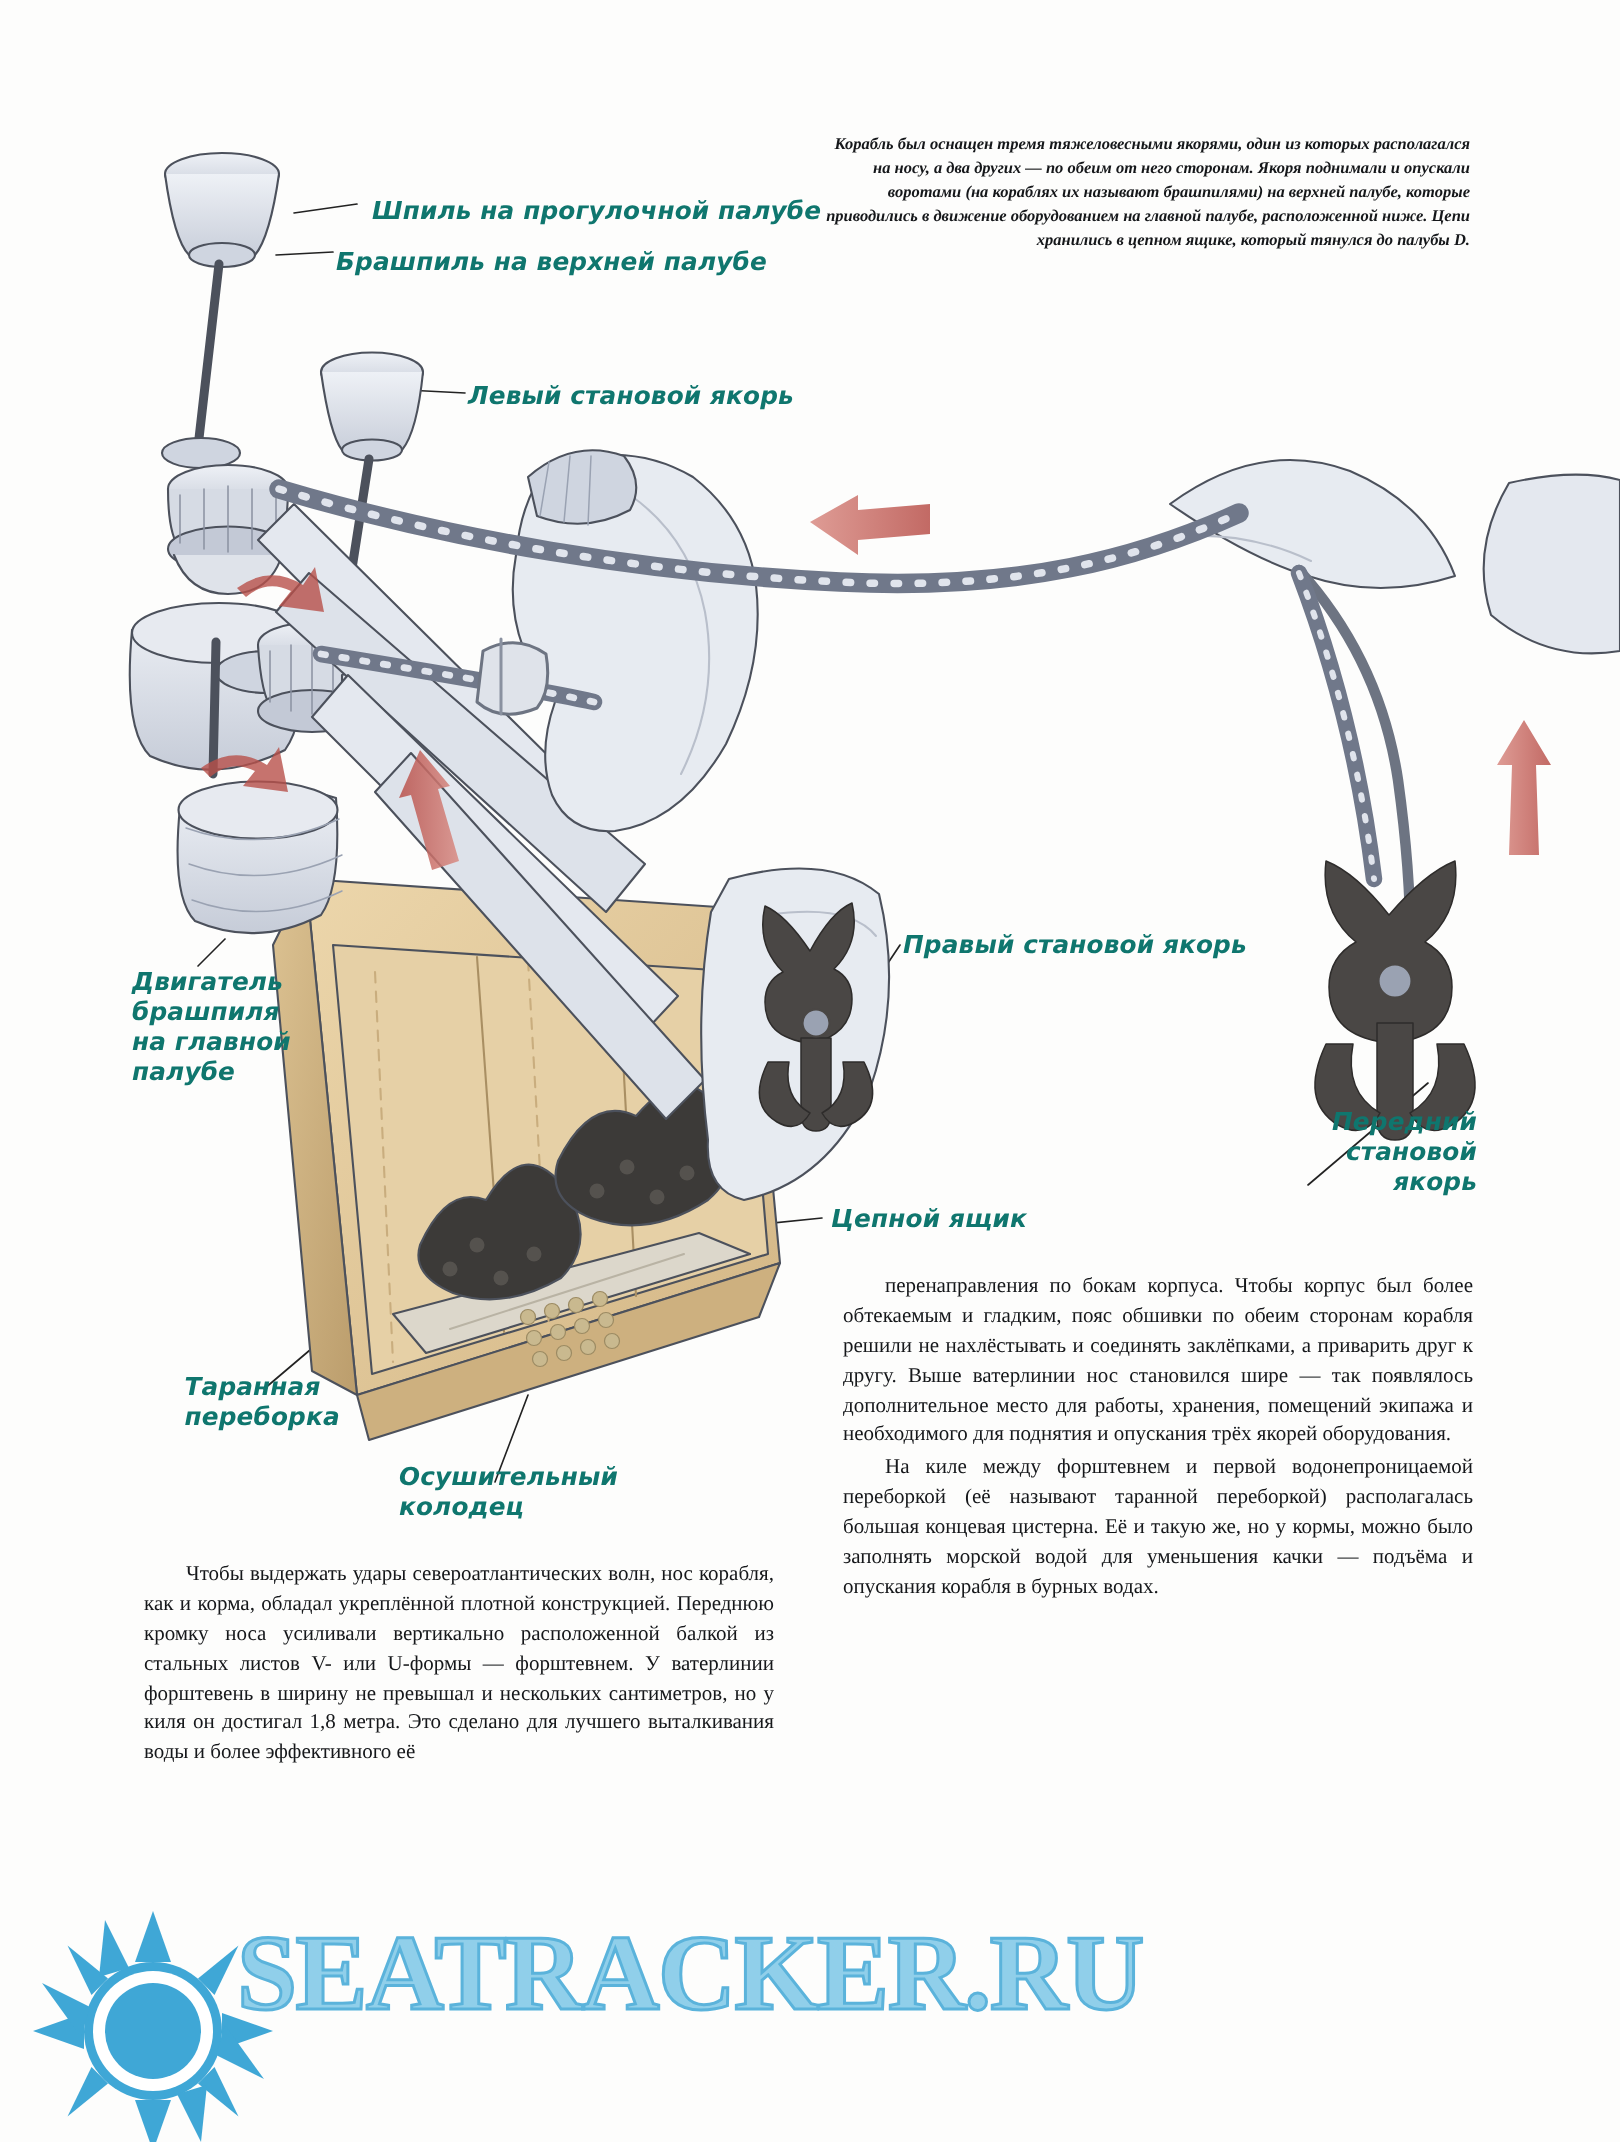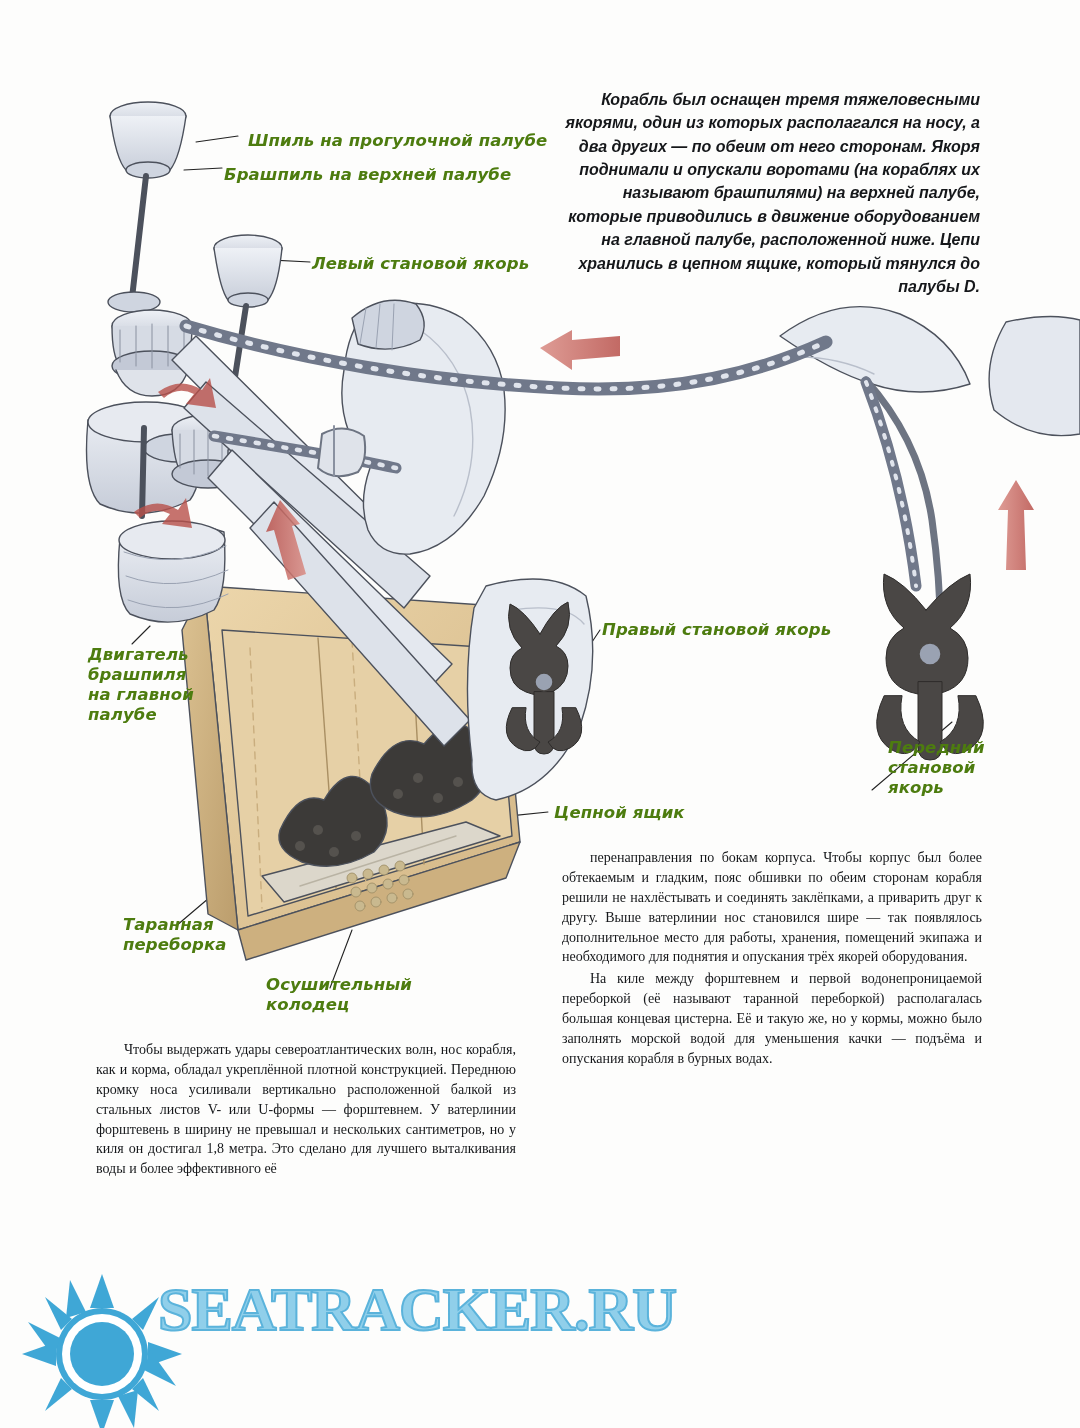--- a/index.html
+++ b/index.html
@@ -34,21 +34,21 @@
   #illustration svg { display: block; }
 
   
   .callout {
     position: absolute;
     font-family: "DejaVu Sans", sans-serif;
     font-style: italic;
     font-weight: 700;
     font-size: 16.5px;
     line-height: 1.22;
-    color: #4d7c0f;
+    color: #0f766e;
     letter-spacing: 0.1px;
     white-space: pre-line;
   }
 
   
   .bodytext {
     position: absolute;
     font-family: "Liberation Serif", serif;
     font-size: 14px;
     line-height: 1.42;
@@ -57,24 +57,24 @@
   }
   .bodytext p { margin: 0; text-indent: 28px; }
   .bodytext p + p { margin-top: 2px; }
 
   
   #intro {
     position: absolute;
     left: 548px;
     top: 88px;
     width: 432px;
-    font-family: Liberation Sans, sans-serif;
+    font-family: Liberation Serif, serif;
     font-style: italic;
     font-weight: 700;
-    font-size: 16px;
+    font-size: 11px;
     line-height: 1.46;
     text-align: right;
     color: #15171a;
   }
 
   
   #page-number {
     position: absolute;
     left: 0;
     right: 0;
@@ -93,21 +93,21 @@
     width: 1080px;
     height: 166px;
     pointer-events: none;
   }
   #watermark-text {
     position: absolute;
     left: 158px;
     top: 12px;
     font-family: "Liberation Serif", serif;
     font-weight: 700;
-    font-size: 62px;
+    font-size: 72px;
     letter-spacing: -1px;
     color: #7ec8e8;
     opacity: .85;
     -webkit-text-stroke: 2px #3fa7d6;
     white-space: nowrap;
   }
 </style>
 </head>
 <body>
 
@@ -334,21 +334,21 @@
   <div class="callout" style="left:88px; top:645px;">Двигатель
 брашпиля
 на главной
 палубе</div>
   <div class="callout" style="left:602px; top:620px;">Правый становой якорь</div>
   <div class="callout" style="left:554px; top:803px;">Цепной ящик</div>
   <div class="callout" style="left:92px; top:915px;margin-left:31px;">Таранная
 переборка</div>
   <div class="callout" style="left:266px; top:975px;">Осушительный
 колодец</div>
-  <div class="callout" style="left:888px; top:738px; text-align:left;">Передний
+  <div class="callout" style="left:888px; top:738px; text-align:right;">Передний
 становой
 якорь</div>
 
   <div id="intro">Корабль был оснащен тремя тяжеловесными якорями, один из которых располагался на носу, а два других — по обеим от него сторонам. Якоря поднимали и опускали воротами (на кораблях их называют брашпилями) на верхней палубе, которые приводились в движение оборудованием на главной палубе, расположенной ниже. Цепи хранились в цепном ящике, который тянулся до палубы D.</div>
 
   <div class="bodytext" style="left:96px; top:1040px; width:420px;">
     <p>Чтобы выдержать удары североатлантических волн, нос корабля, как и корма, обладал укреплённой плотной конструкцией. Переднюю кромку носа усиливали вертикально расположенной балкой из стальных листов V- или U-формы — форштевнем. У ватерлинии форштевень в ширину не превышал и нескольких сантиметров, но у киля он достигал 1,8 метра. Это сделано для лучшего выталкивания воды и более эффективного её</p>
   </div>
 
   <div class="bodytext" style="left:562px; top:848px; width:420px;">

